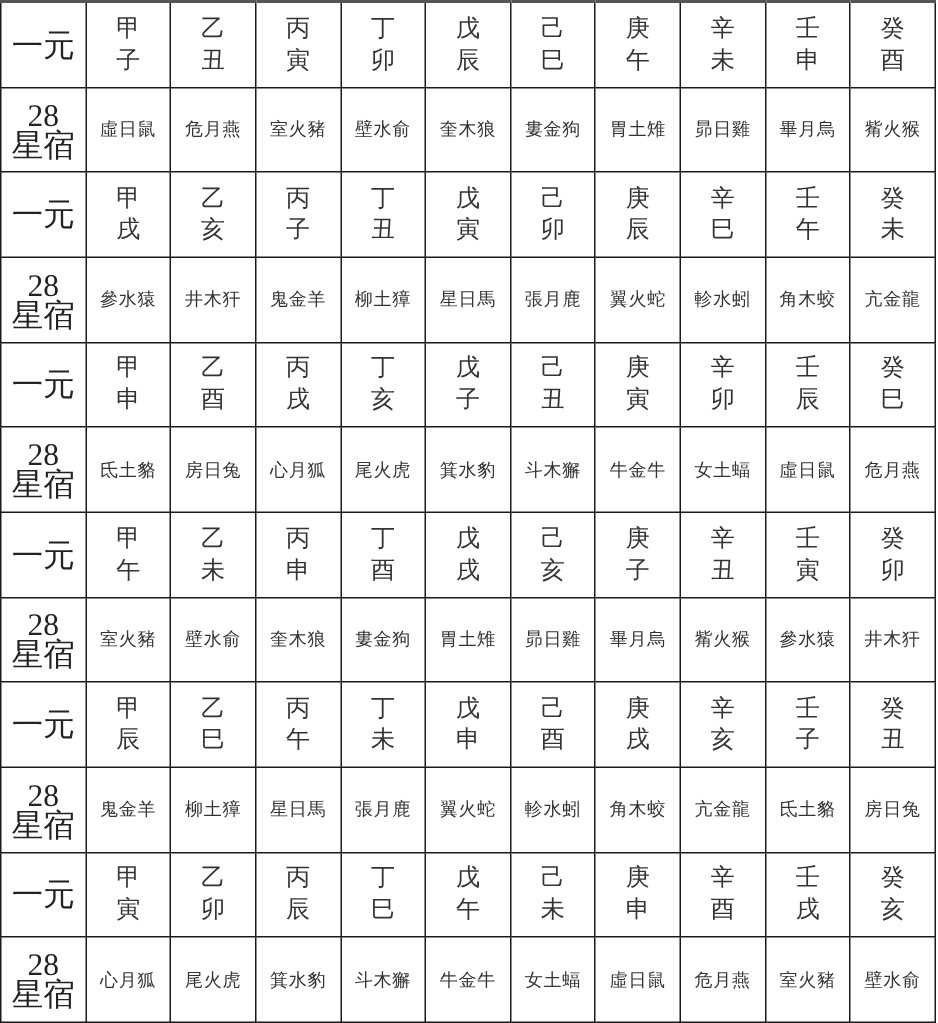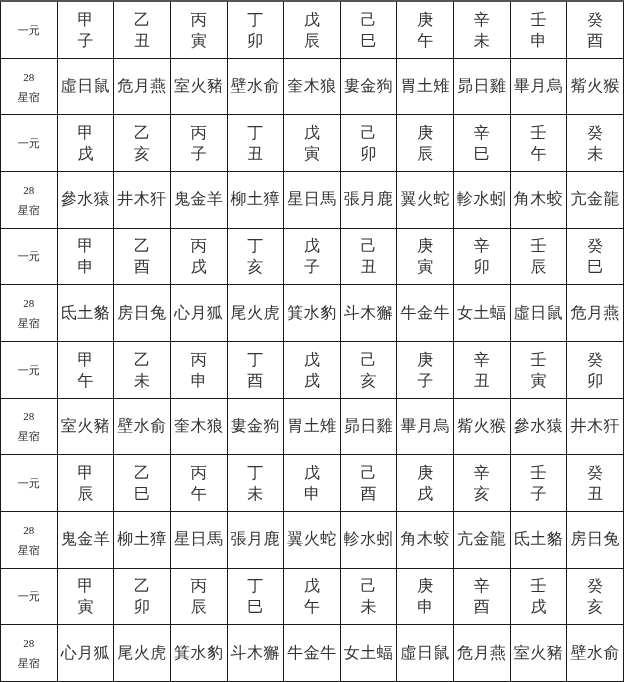--- a/index.html
+++ b/index.html
@@ -16,30 +16,30 @@
   table.grid td {
     border: 1.5px solid #1a1a1a;
     text-align: center;
     vertical-align: middle;
     padding: 0;
     height: 54px;
     overflow: hidden;
   }
   table.grid tr:first-child td { border-top: 2px solid #555; }
   table.grid td.label {
-    font-size: 11px;
+    font-size: 21px;
     line-height: 20px;
   }
   table.grid td.gz {
     font-size: 16px;
     line-height: 21px;
     color: #333;
   }
   table.grid td.xiu {
-    font-size: 16px;
+    font-size: 12px;
     color: #333;
     letter-spacing: 0.5px;
   }
   .stack span { display: block; }
 </style>
 </head>
 <body>
 
 <table class="grid">
   <tbody id="tbody">

